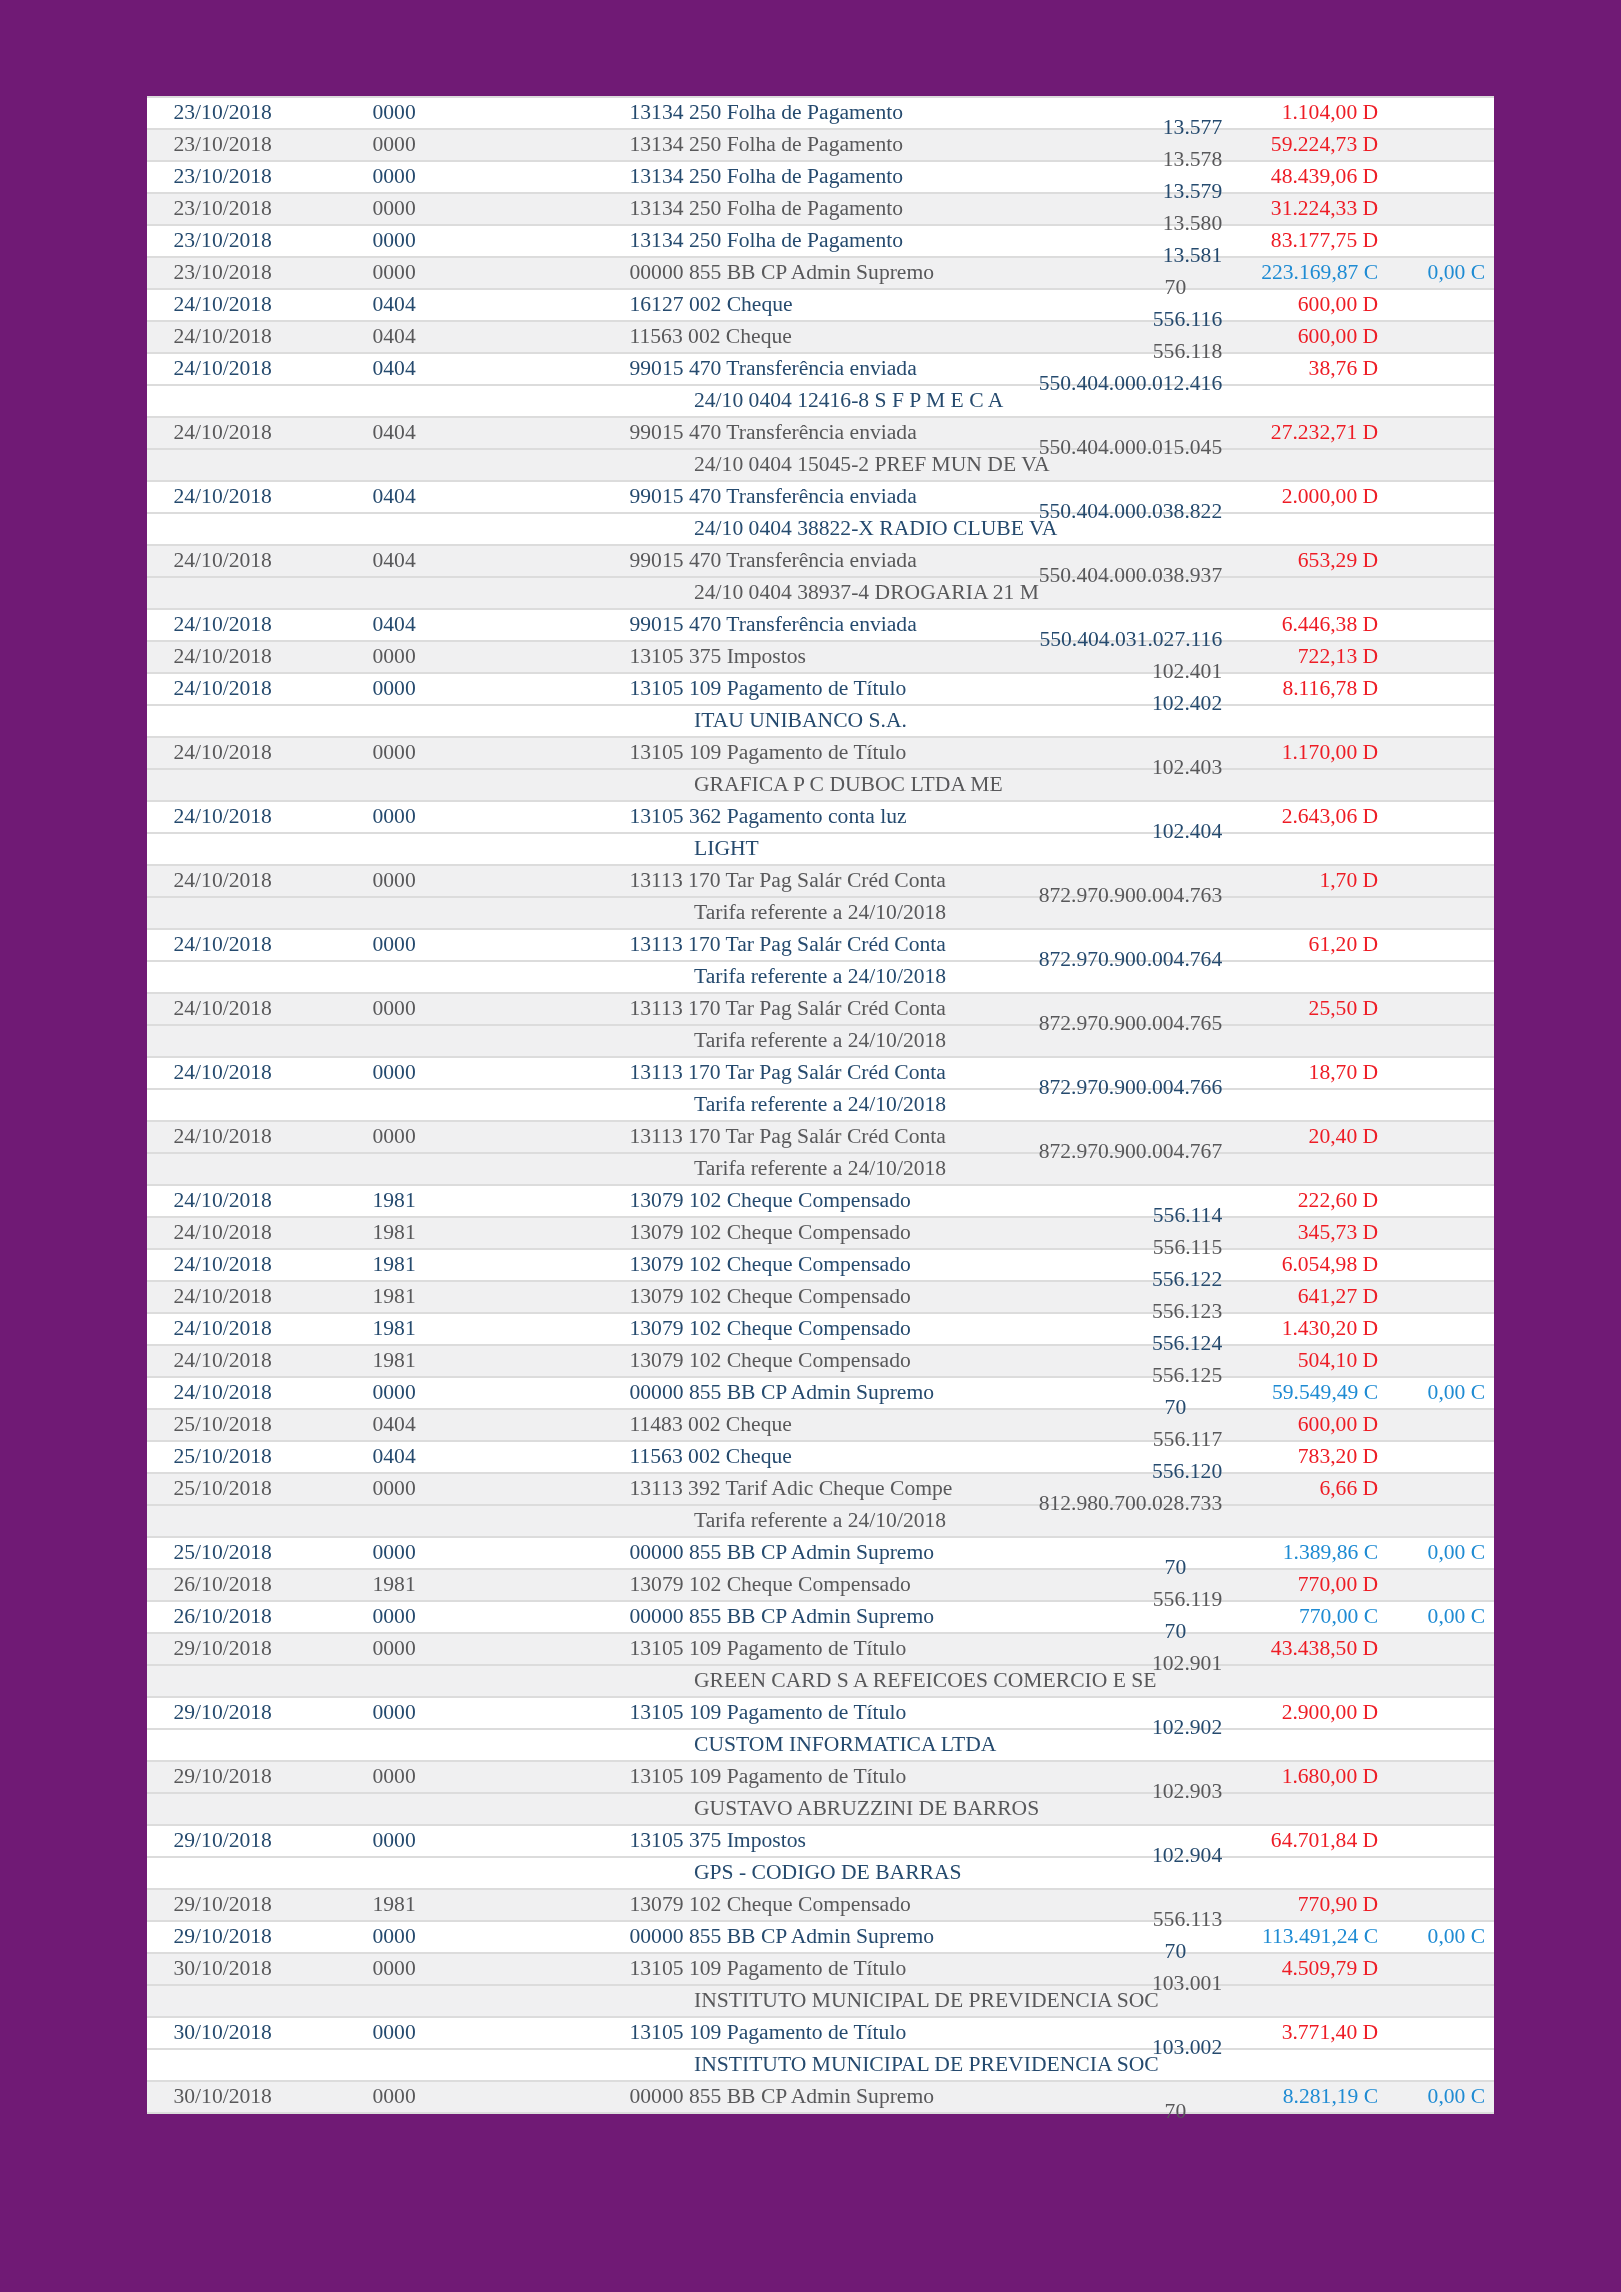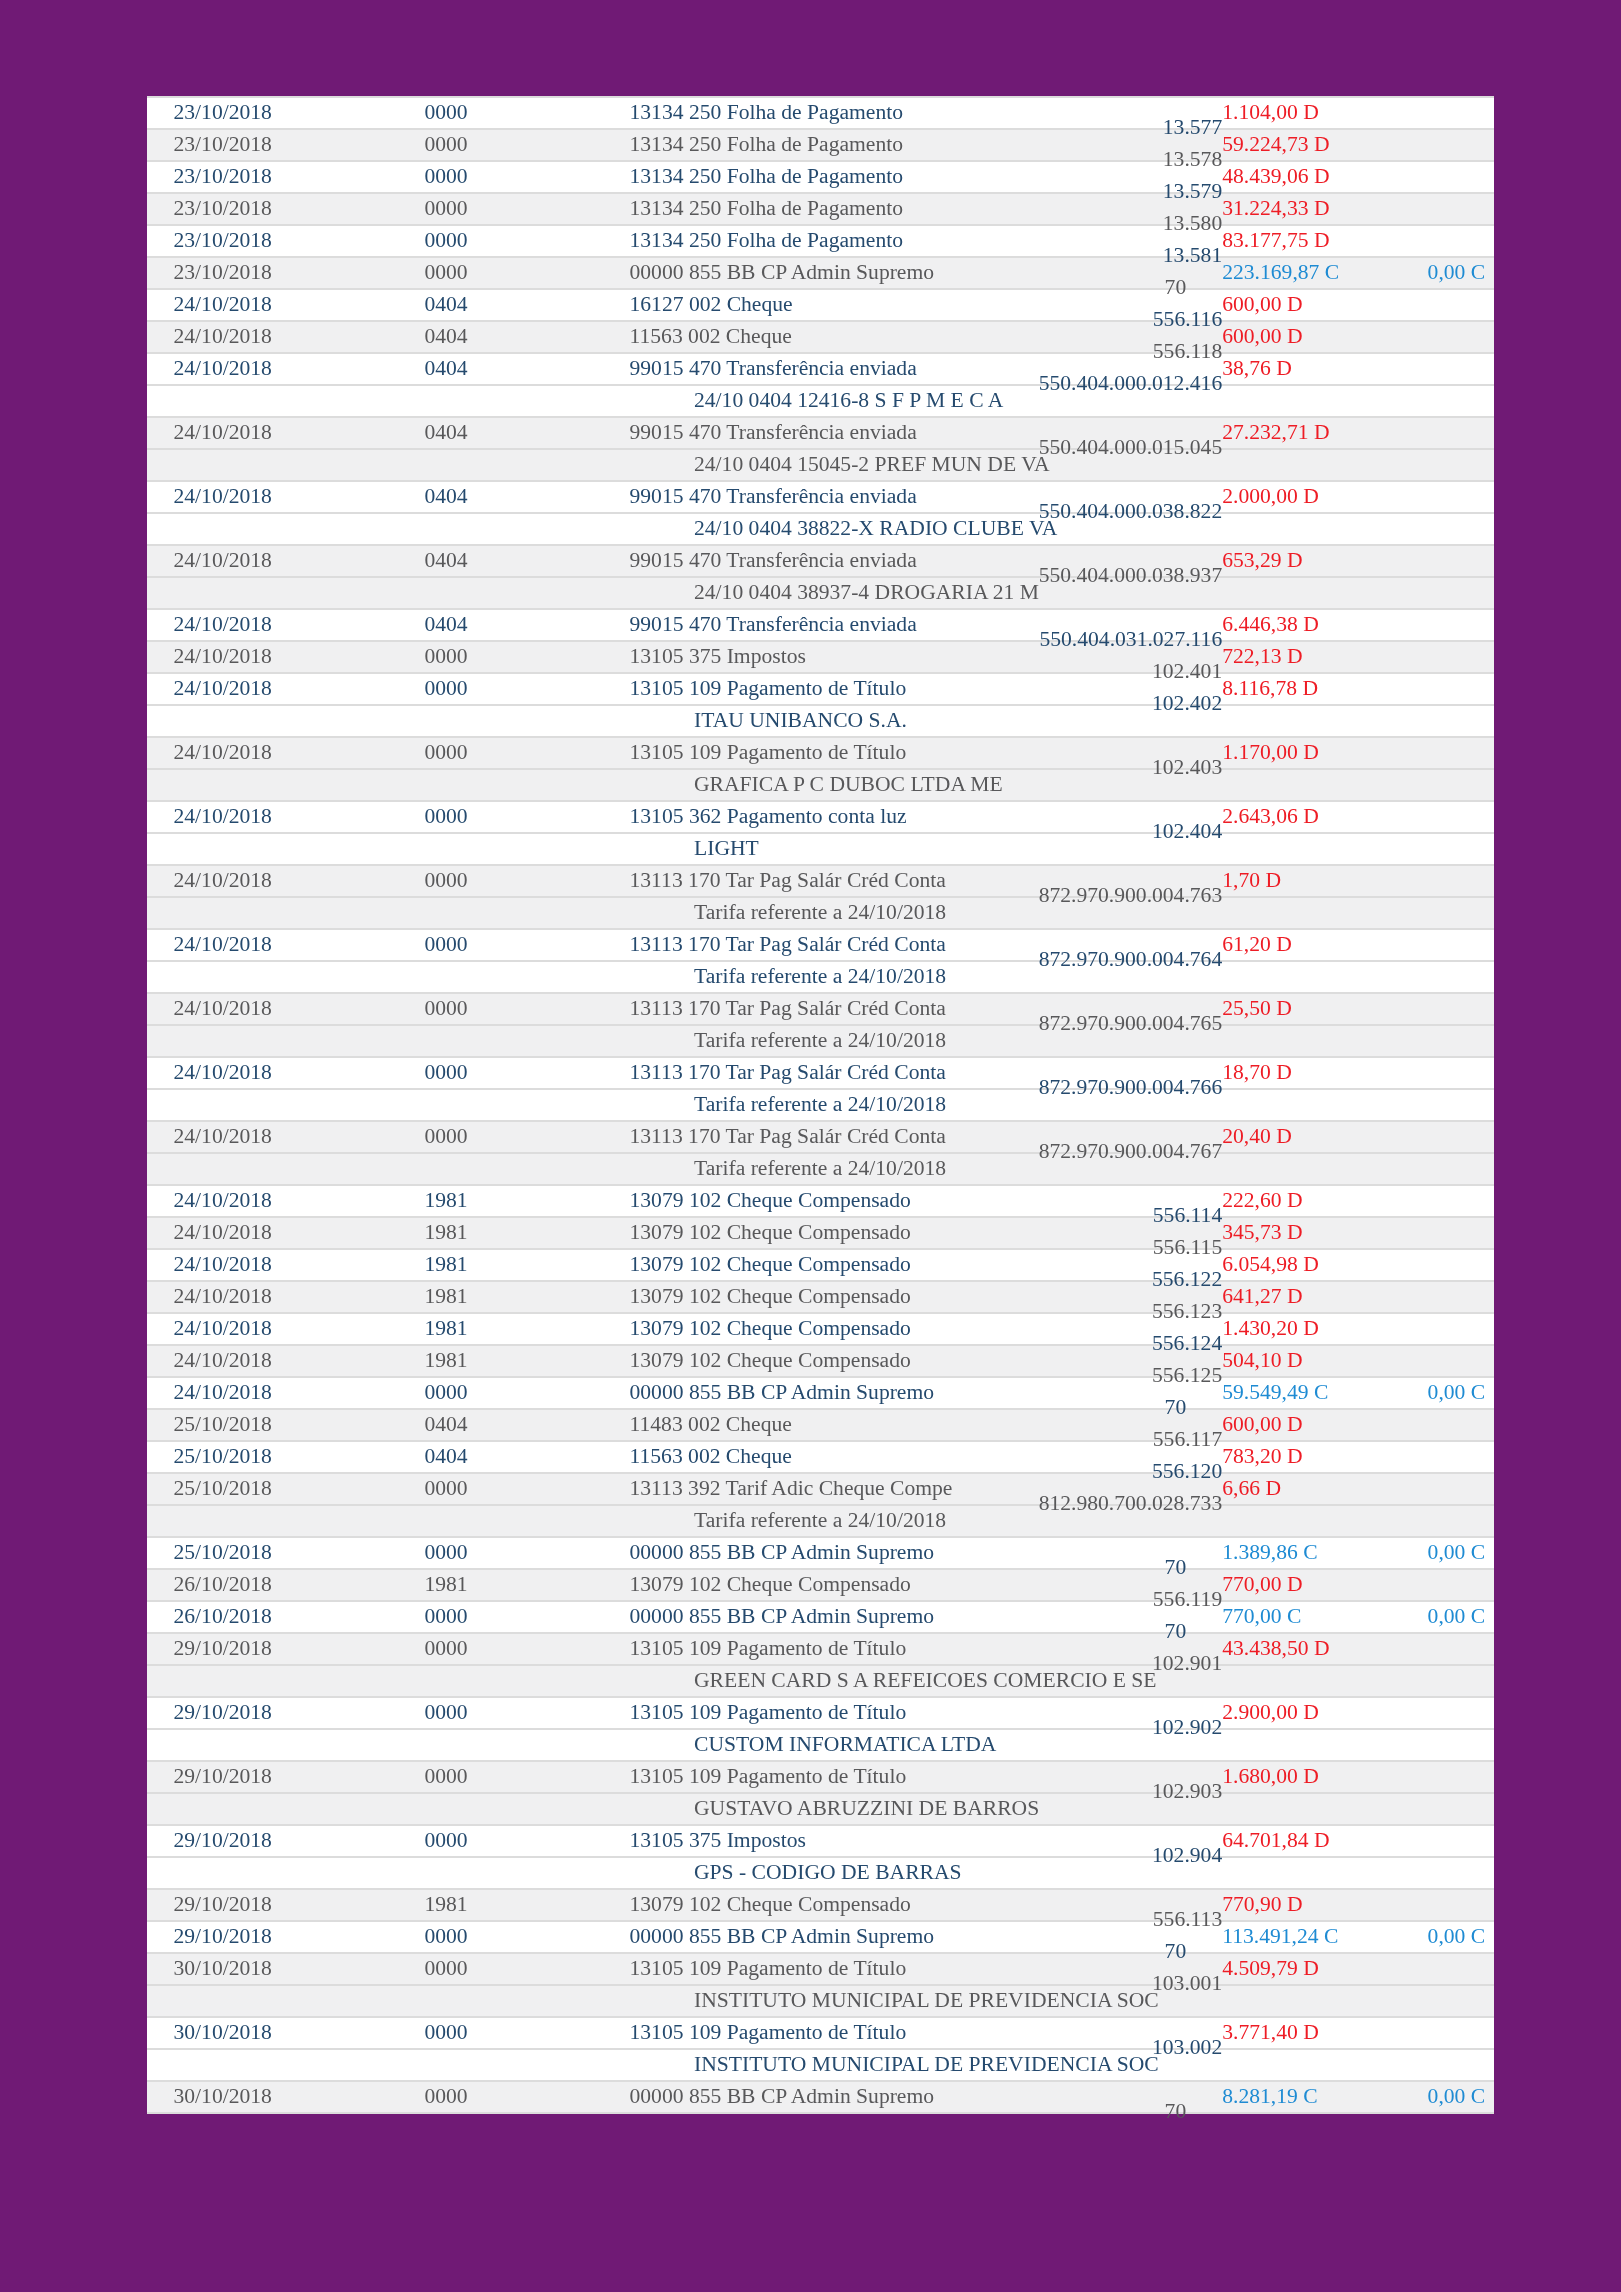--- a/index.html
+++ b/index.html
@@ -23,24 +23,24 @@
     height:32px;
     border-top:2px solid #dcdcdc;
     font-size:21.6px;
     line-height:1;
     padding-right:8.8px;
     white-space:nowrap;
   }
   .stripe-a{background:#ffffff;color:#254a6e;}
   .stripe-b{background:#f0f0f1;color:#58585a;}
   .c-date{padding-left:26.5px;width:199px;flex:0 0 auto;}
-  .c-agency{width:147px;flex:0 0 auto;text-align:center;}
+  .c-agency{width:147px;flex:0 0 auto;text-align:left;}
   .c-desc{padding-left:110px;flex:0 0 auto;}
   .c-doc{flex:1 1 auto;text-align:right;overflow:hidden;margin-top:30px;}
-  .c-value{width:156px;flex:0 0 auto;text-align:left;}
+  .c-value{width:156px;flex:0 0 auto;text-align:right;}
   .c-extra{width:71px;flex:0 0 auto;text-align:right;}
   .debit{color:#ee1c25;}
   .credit{color:#1e8bd3;margin-left:36px;}
   .cont-text{padding-left:547px;flex:1 1 auto;}
 </style>
 </head>
 <body>
 
 <div class="page">
   <div class="statement-table">

